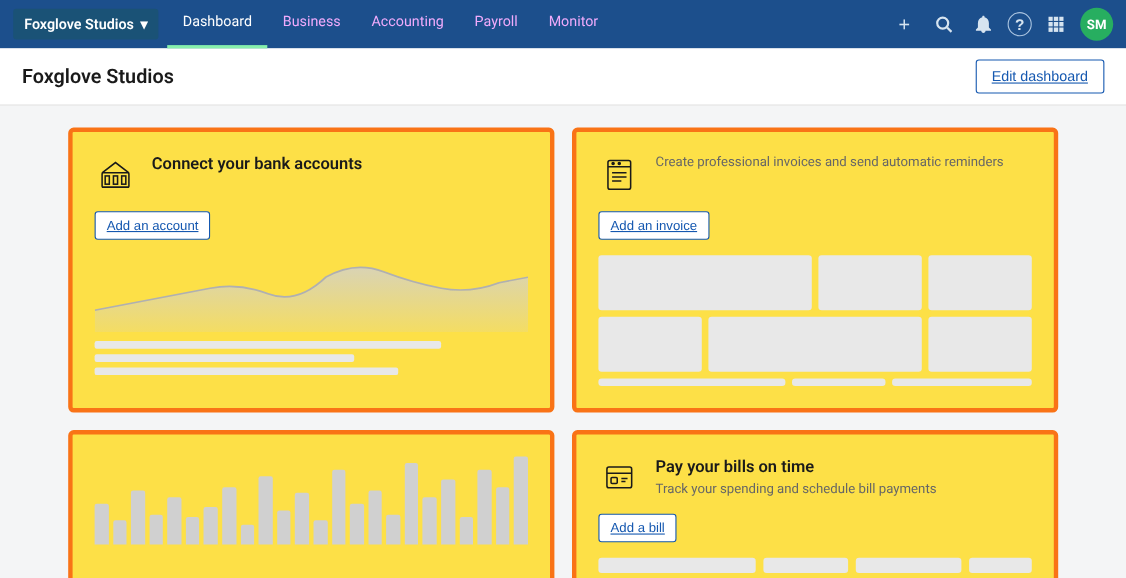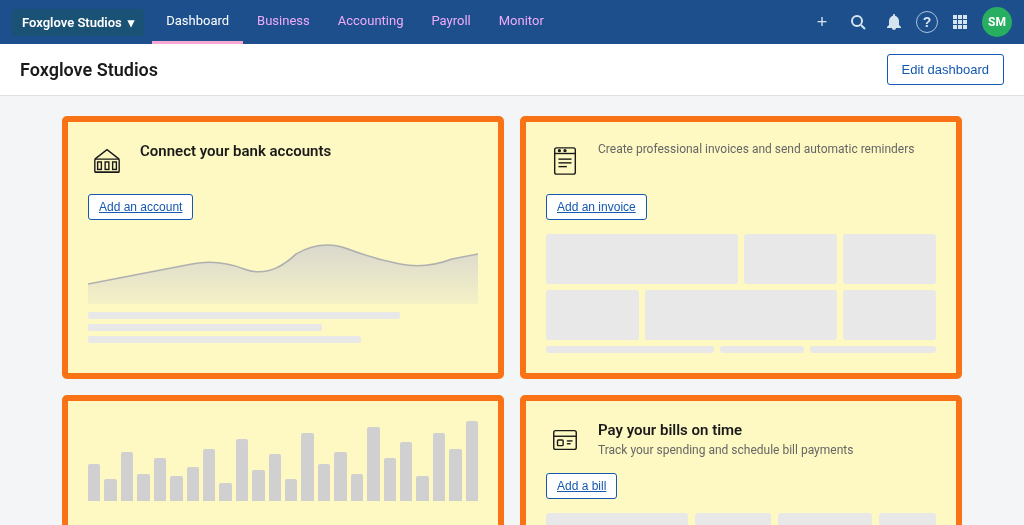--- a/index.html
+++ b/index.html
@@ -3,36 +3,36 @@
   <meta charset="utf-8">
   <style>
     * { box-sizing: border-box; margin: 0; padding: 0; }
     body { font-family: -apple-system, BlinkMacSystemFont, 'Segoe UI', Roboto, sans-serif; background: #f4f5f6; min-height: 525px; }
 
     
     .nav { background: #1c4f8c; display: flex; align-items: center; height: 44px; padding: 0 12px; gap: 0; }
     .nav-brand { background: #1a5276; color: #fff; font-size: 13px; font-weight: 600; padding: 6px 10px; border-radius: 3px; display: flex; align-items: center; gap: 6px; cursor: pointer; margin-right: 8px; white-space: nowrap; }
     .nav-links { display: flex; align-items: center; gap: 0; flex: 1; }
     .nav-link { color: #f0abfc; font-size: 13px; padding: 0 14px; height: 44px; display: flex; align-items: center; cursor: pointer; text-decoration: none; border-bottom: 3px solid transparent; }
-    .nav-link.active { color: #fff; border-bottom: 3px solid #f9a8d4; }
+    .nav-link.active { color: #fff; border-bottom: 3px solid #86efac; }
     .nav-right { display: flex; align-items: center; gap: 8px; }
     .nav-icon-btn { color: #d6e4f0; background: none; border: none; cursor: pointer; font-size: 16px; width: 28px; height: 28px; display: flex; align-items: center; justify-content: center; border-radius: 3px; }
     .nav-avatar { width: 30px; height: 30px; border-radius: 50%; background: #27ae60; color: #fff; font-size: 12px; font-weight: 700; display: flex; align-items: center; justify-content: center; cursor: pointer; }
 
     
     .subheader { background: #fff; border-bottom: 1px solid #e0e0e0; display: flex; align-items: center; justify-content: space-between; padding: 0 20px; height: 52px; }
     .subheader-title { font-size: 18px; font-weight: 600; color: #1a1a1a; }
-    .edit-btn { background: #fff; border: 1px solid #1558b0; color: #1558b0; font-size: 13px; padding: 7px 14px; border-radius: 3px; cursor: pointer; font-weight: 500; }
+    .edit-btn { background: #fff; border: 1px solid #1558b0; color: #1558b0; font-size: 13px; padding: 7px 14px; border-radius: 3px; cursor: pointer; font-weight: 500; text-decoration: underline; }
 
     
     .main { padding: 20px; }
     .cards-grid { display: grid; grid-template-columns: 1fr 1fr; gap: 16px; max-width: 900px; margin: 0 auto; }
 
     
-    .card { background: #fef9c3; border: 6px solid #f97316; border-radius: 5px; padding: 20px; min-height: 200px; }
+    .card { background: #fde047; border: 4px solid #f97316; border-radius: 5px; padding: 20px; min-height: 200px; }
     .card-header { display: flex; align-items: flex-start; gap: 14px; margin-bottom: 14px; }
     .card-icon { width: 38px; height: 38px; display: flex; align-items: center; justify-content: center; flex-shrink: 0; color: #1a1a1a; }
     .card-icon svg { width: 30px; height: 30px; }
     .card-text h3 { font-size: 15px; font-weight: 600; color: #1a1a1a; margin-bottom: 4px; }
     .card-text p { font-size: 12px; color: #666; }
     .card-action-btn { border: 1px solid #1558b0; color: #1558b0; background: #fff; font-size: 12px; padding: 5px 10px; border-radius: 3px; cursor: pointer; margin-bottom: 14px; display: inline-block; text-decoration: underline; }
 
     
     .placeholder-block { background: #e8e8e8; border-radius: 3px; }
 

